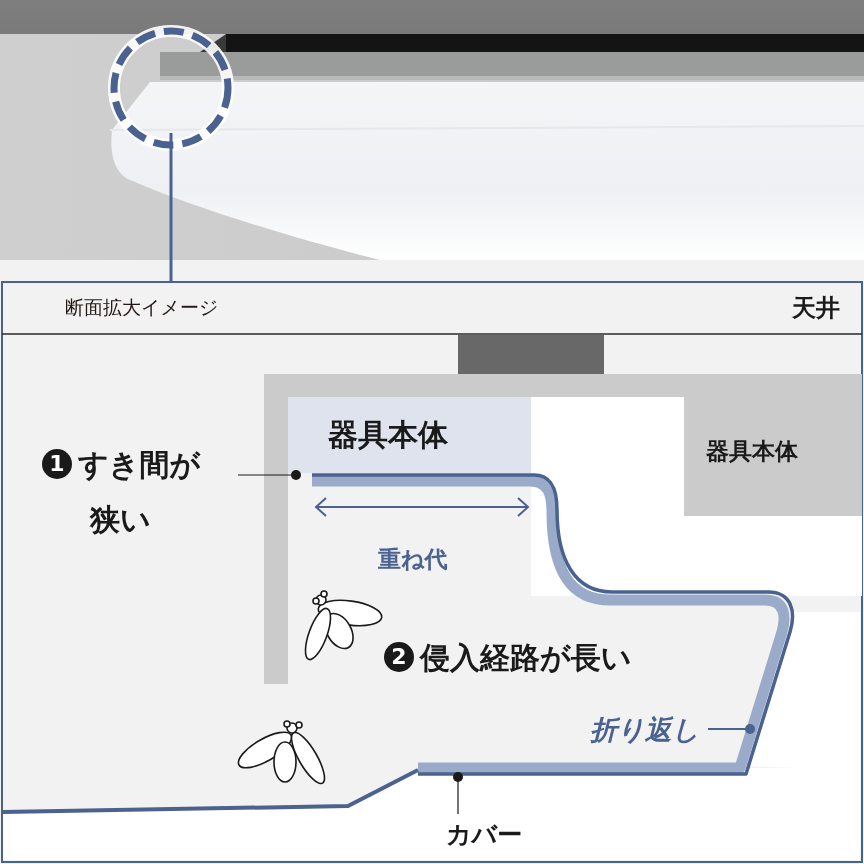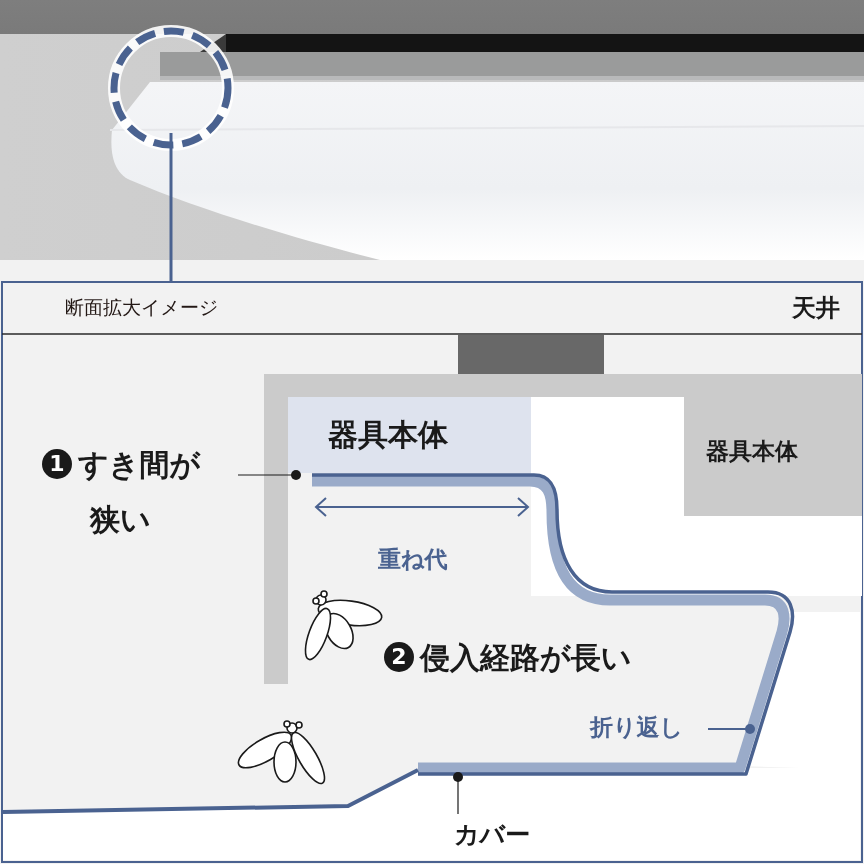--- a/index.html
+++ b/index.html
@@ -114,14 +114,14 @@
   <span class="badge">1</span><span>すき間が</span>
 </div>
 <div class="lbl bold dark" style="left:90px;top:505px;font-size:30px;">狭い</div>
 
 <div class="lbl bold blue" style="left:378px;top:548px;font-size:23px;">重ね代</div>
 
 <div class="lbl bold dark" style="left:384px;top:635px;font-size:30px;margin-top:8px;">
   <span class="badge">2</span><span>侵入経路が長い</span>
 </div>
 
-<div class="lbl bold blue" style="left:590px;top:716px;font-size:23px;">折り返し</div>
-<div class="lbl bold dark" style="left:446px;top:822px;font-size:25px;margin-left:8px;">カバー</div>
+<div class="lbl bold blue" style="left:590px;top:716px;font-size:27px;font-style:italic;">折り返し</div>
+<div class="lbl bold dark" style="left:446px;top:822px;font-size:25px;">カバー</div>
 
 </body></html>

